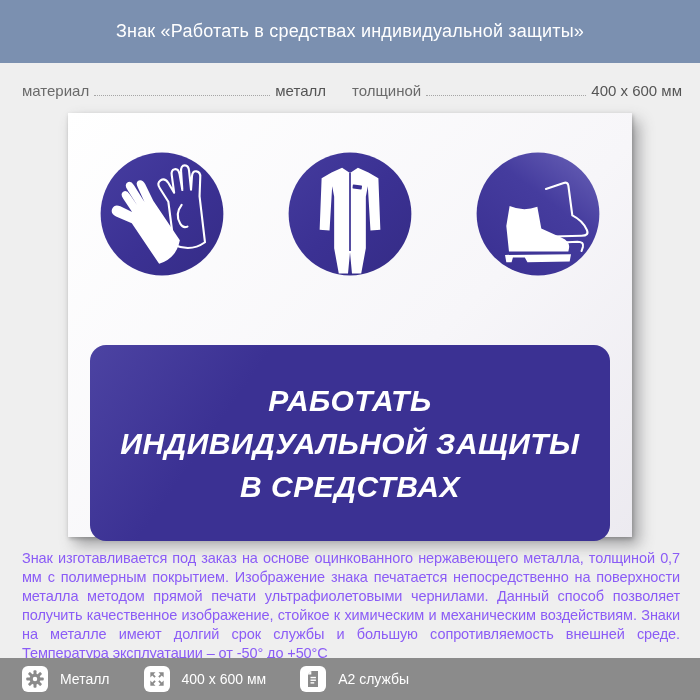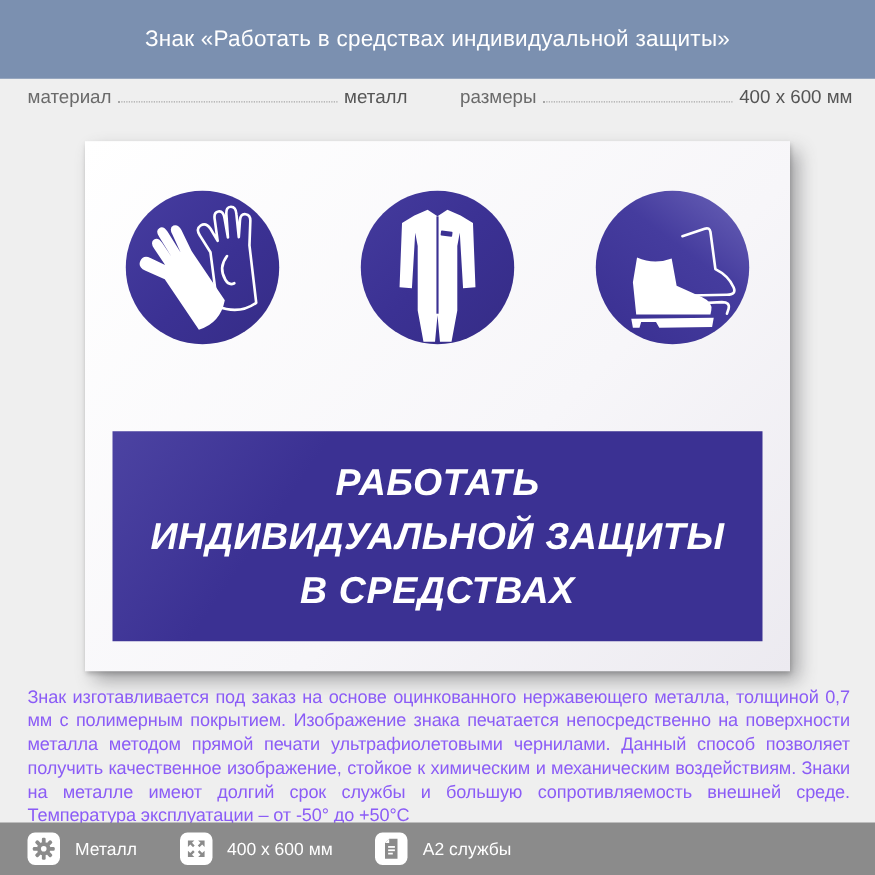--- a/index.html
+++ b/index.html
@@ -13,42 +13,42 @@
   .titlebar{
     position:absolute;left:0;top:0;width:700px;height:63px;
     background:#7b90b0;display:flex;align-items:center;justify-content:center;
   }
   .titlebar h1{
     margin:0;color:#ffffff;font-size:18px;font-weight:400;letter-spacing:.2px;
   }
   
   .specs{
     position:absolute;left:0;top:63px;width:700px;height:48px;
-    display:flex;box-sizing:border-box;padding:6px 18px 0 22px;gap:42px;
+    display:flex;align-items:center;box-sizing:border-box;padding:6px 18px 0 22px;gap:26px;
   }
   .spec{display:flex;align-items:baseline;flex:1;min-width:0;}
   .spec:first-child{flex:0 0 304px;}
   .spec-label{color:#6a6a6a;font-size:15px;white-space:nowrap;}
   .spec-value{color:#555555;font-size:15px;white-space:nowrap;}
   .leader{flex:1;border-bottom:1.5px dotted #a6a6a6;margin:0 5px;height:11px;}
   
   .plate{
     position:absolute;left:68px;top:113px;width:564px;height:424px;
     background:linear-gradient(135deg,#ffffff 0%,#f7f6f9 60%,#eceaf0 100%);
     box-shadow:7px 8px 14px rgba(70,70,75,.45), 1px 2px 4px rgba(0,0,0,.25);
   }
   .pictos{
     position:absolute;left:0;top:35px;width:100%;
     display:flex;justify-content:space-between;box-sizing:border-box;padding:0 28px;
   }
   .picto{width:132px;height:132px;display:block;}
   .banner{
-    position:absolute;left:22px;right:22px;top:232px;height:168px;
+    position:absolute;left:22px;right:22px;top:232px;height:196px;
     background:linear-gradient(305deg,#3b3193 0%,#3b3193 72%,#4c43a2 100%);
-    display:flex;flex-direction:column;align-items:center;justify-content:center;
+    display:flex;flex-direction:column;align-items:center;justify-content:center;border-radius:16px;
   }
   .banner-line{
     color:#ffffff;font-size:30px;font-weight:700;font-style:italic;
     line-height:43px;letter-spacing:.5px;white-space:nowrap;
   }
   
   .desc{
     position:absolute;left:22px;right:20px;top:549px;margin:0;
     color:#8b5cf6;font-size:14.5px;line-height:19px;text-align:justify;letter-spacing:-.1px;
   }
@@ -73,21 +73,21 @@
   <h1>Знак «Работать в средствах индивидуальной защиты»</h1>
 </header>
 
 <div class="specs">
   <div class="spec">
     <span class="spec-label">материал</span>
     <span class="leader"></span>
     <span class="spec-value">металл</span>
   </div>
   <div class="spec">
-    <span class="spec-label">размеры</span>
+    <span class="spec-label">толщиной</span>
     <span class="leader"></span>
     <span class="spec-value">400 x 600 мм</span>
   </div>
 </div>
 
 <div class="plate">
   <div class="pictos">
 
     <svg class="picto" viewBox="0 0 200 200" aria-hidden="true">
       <defs>

